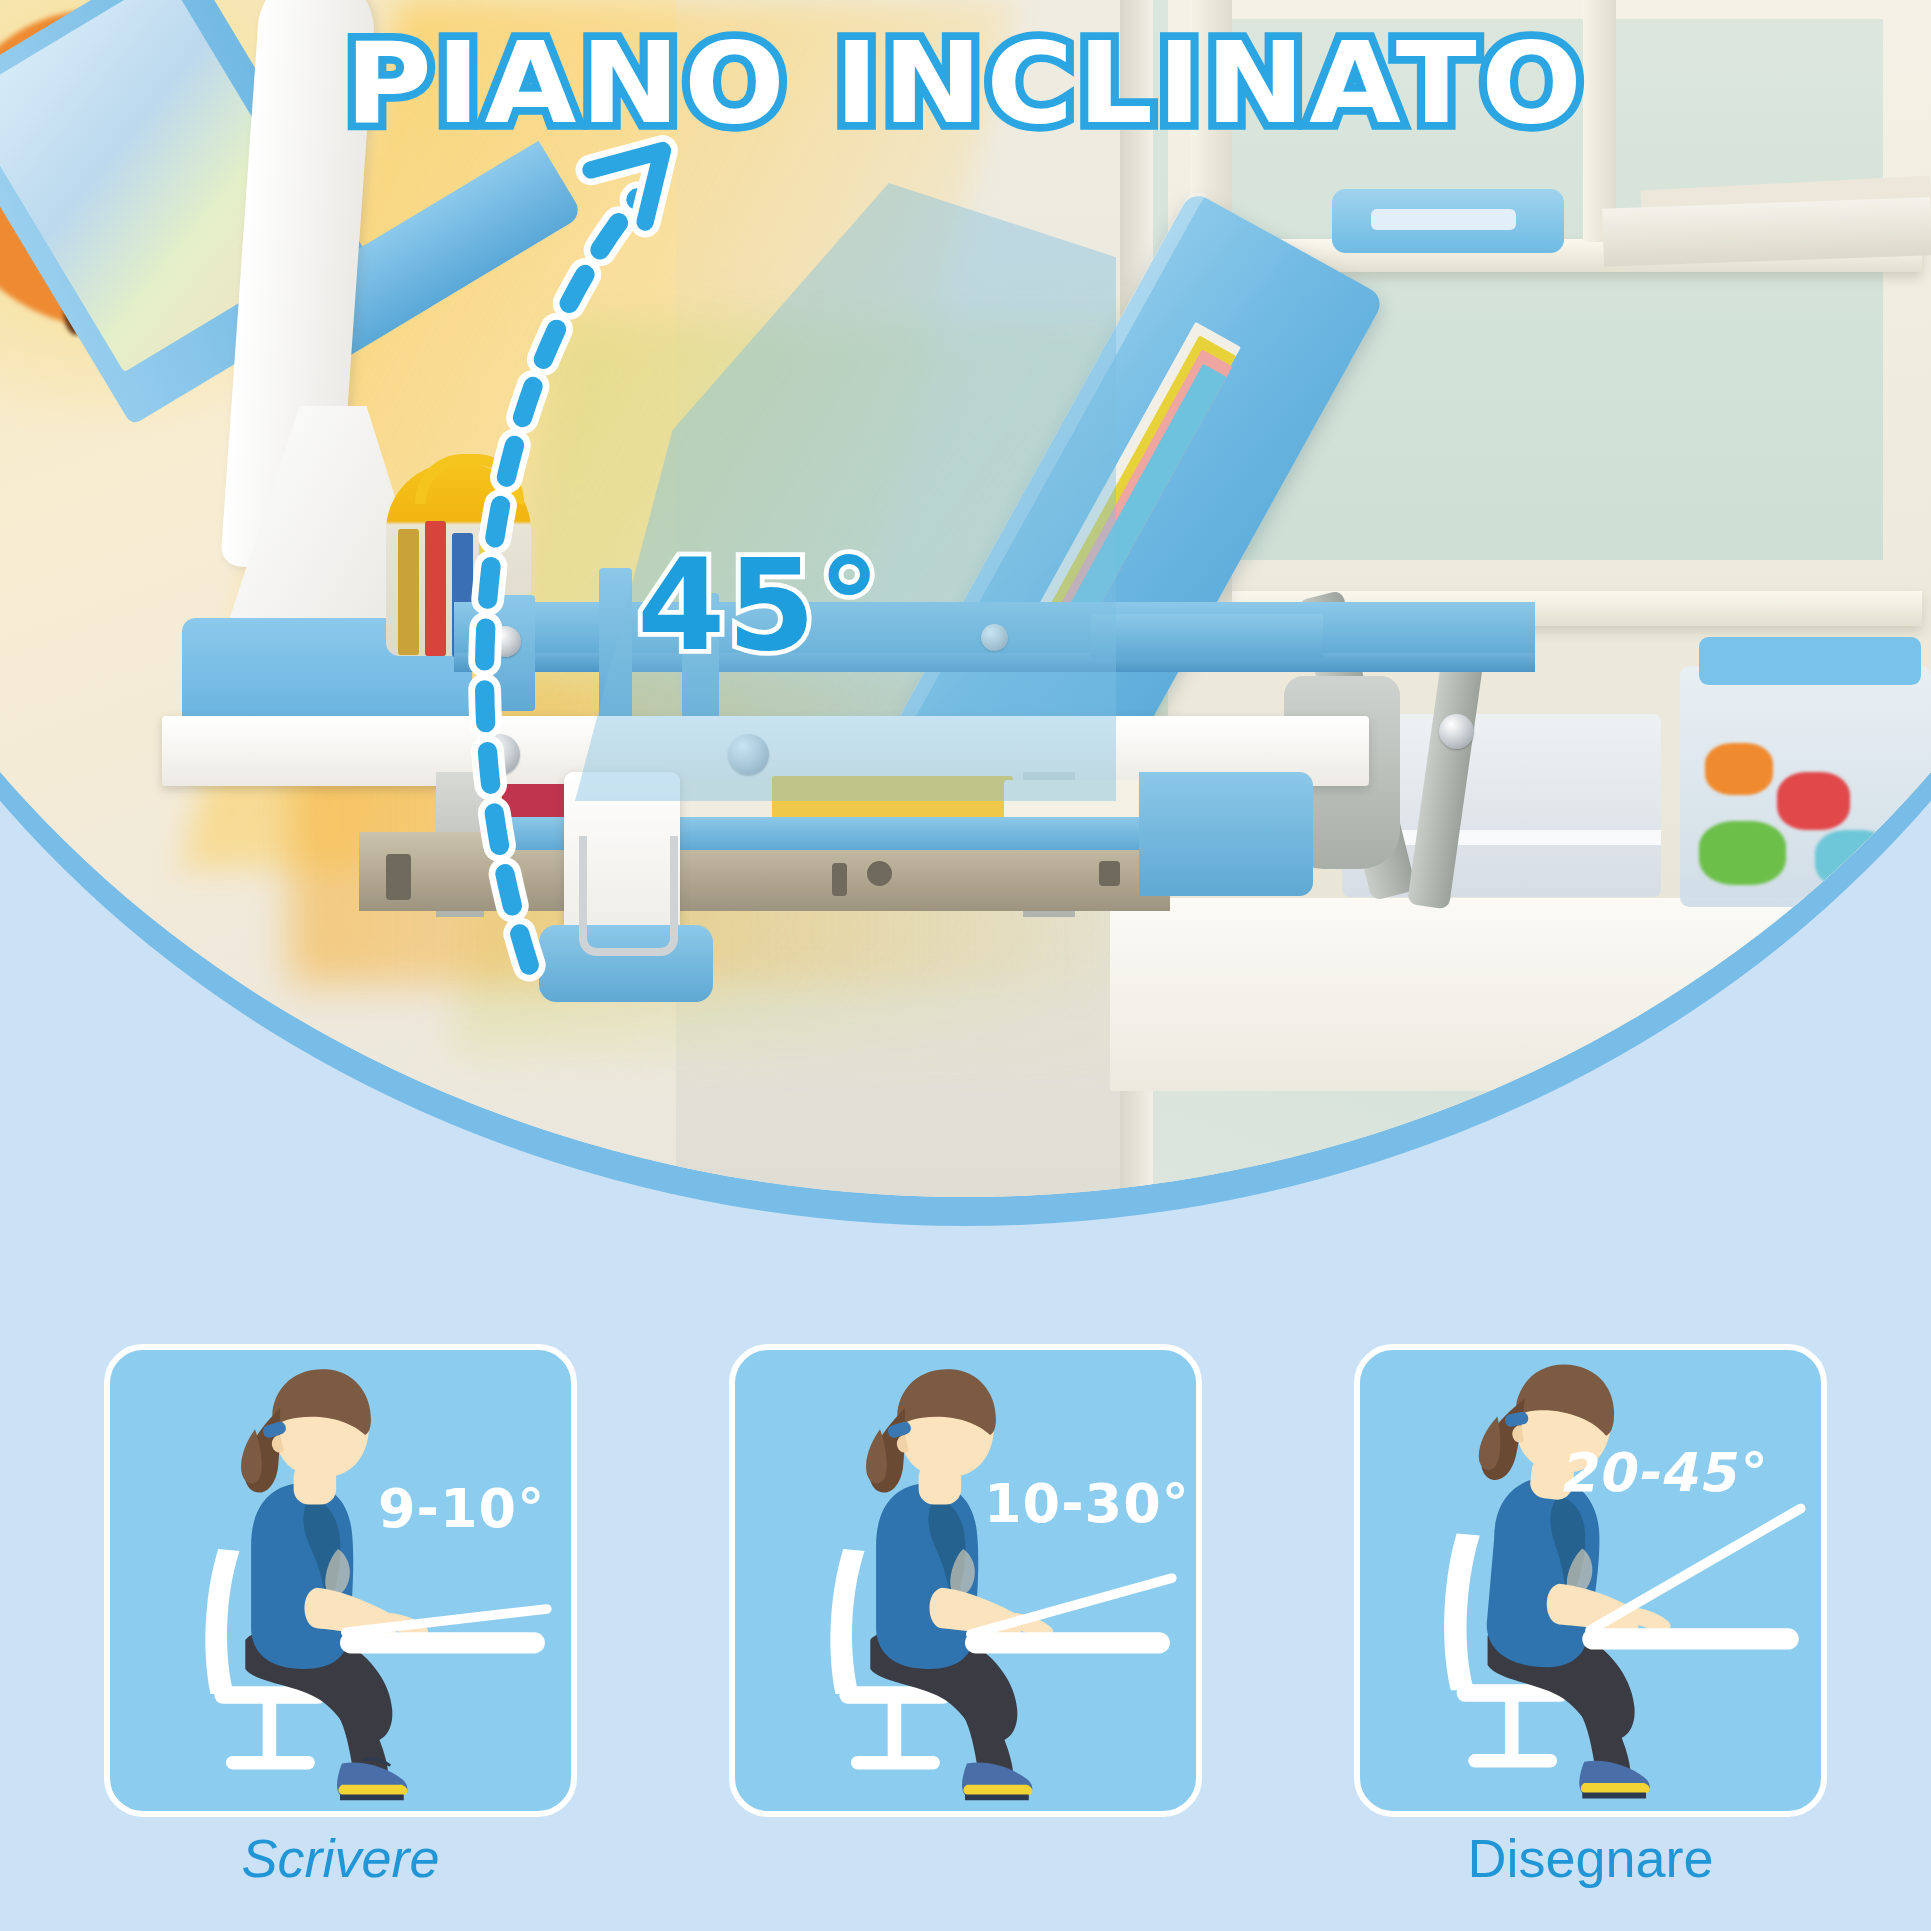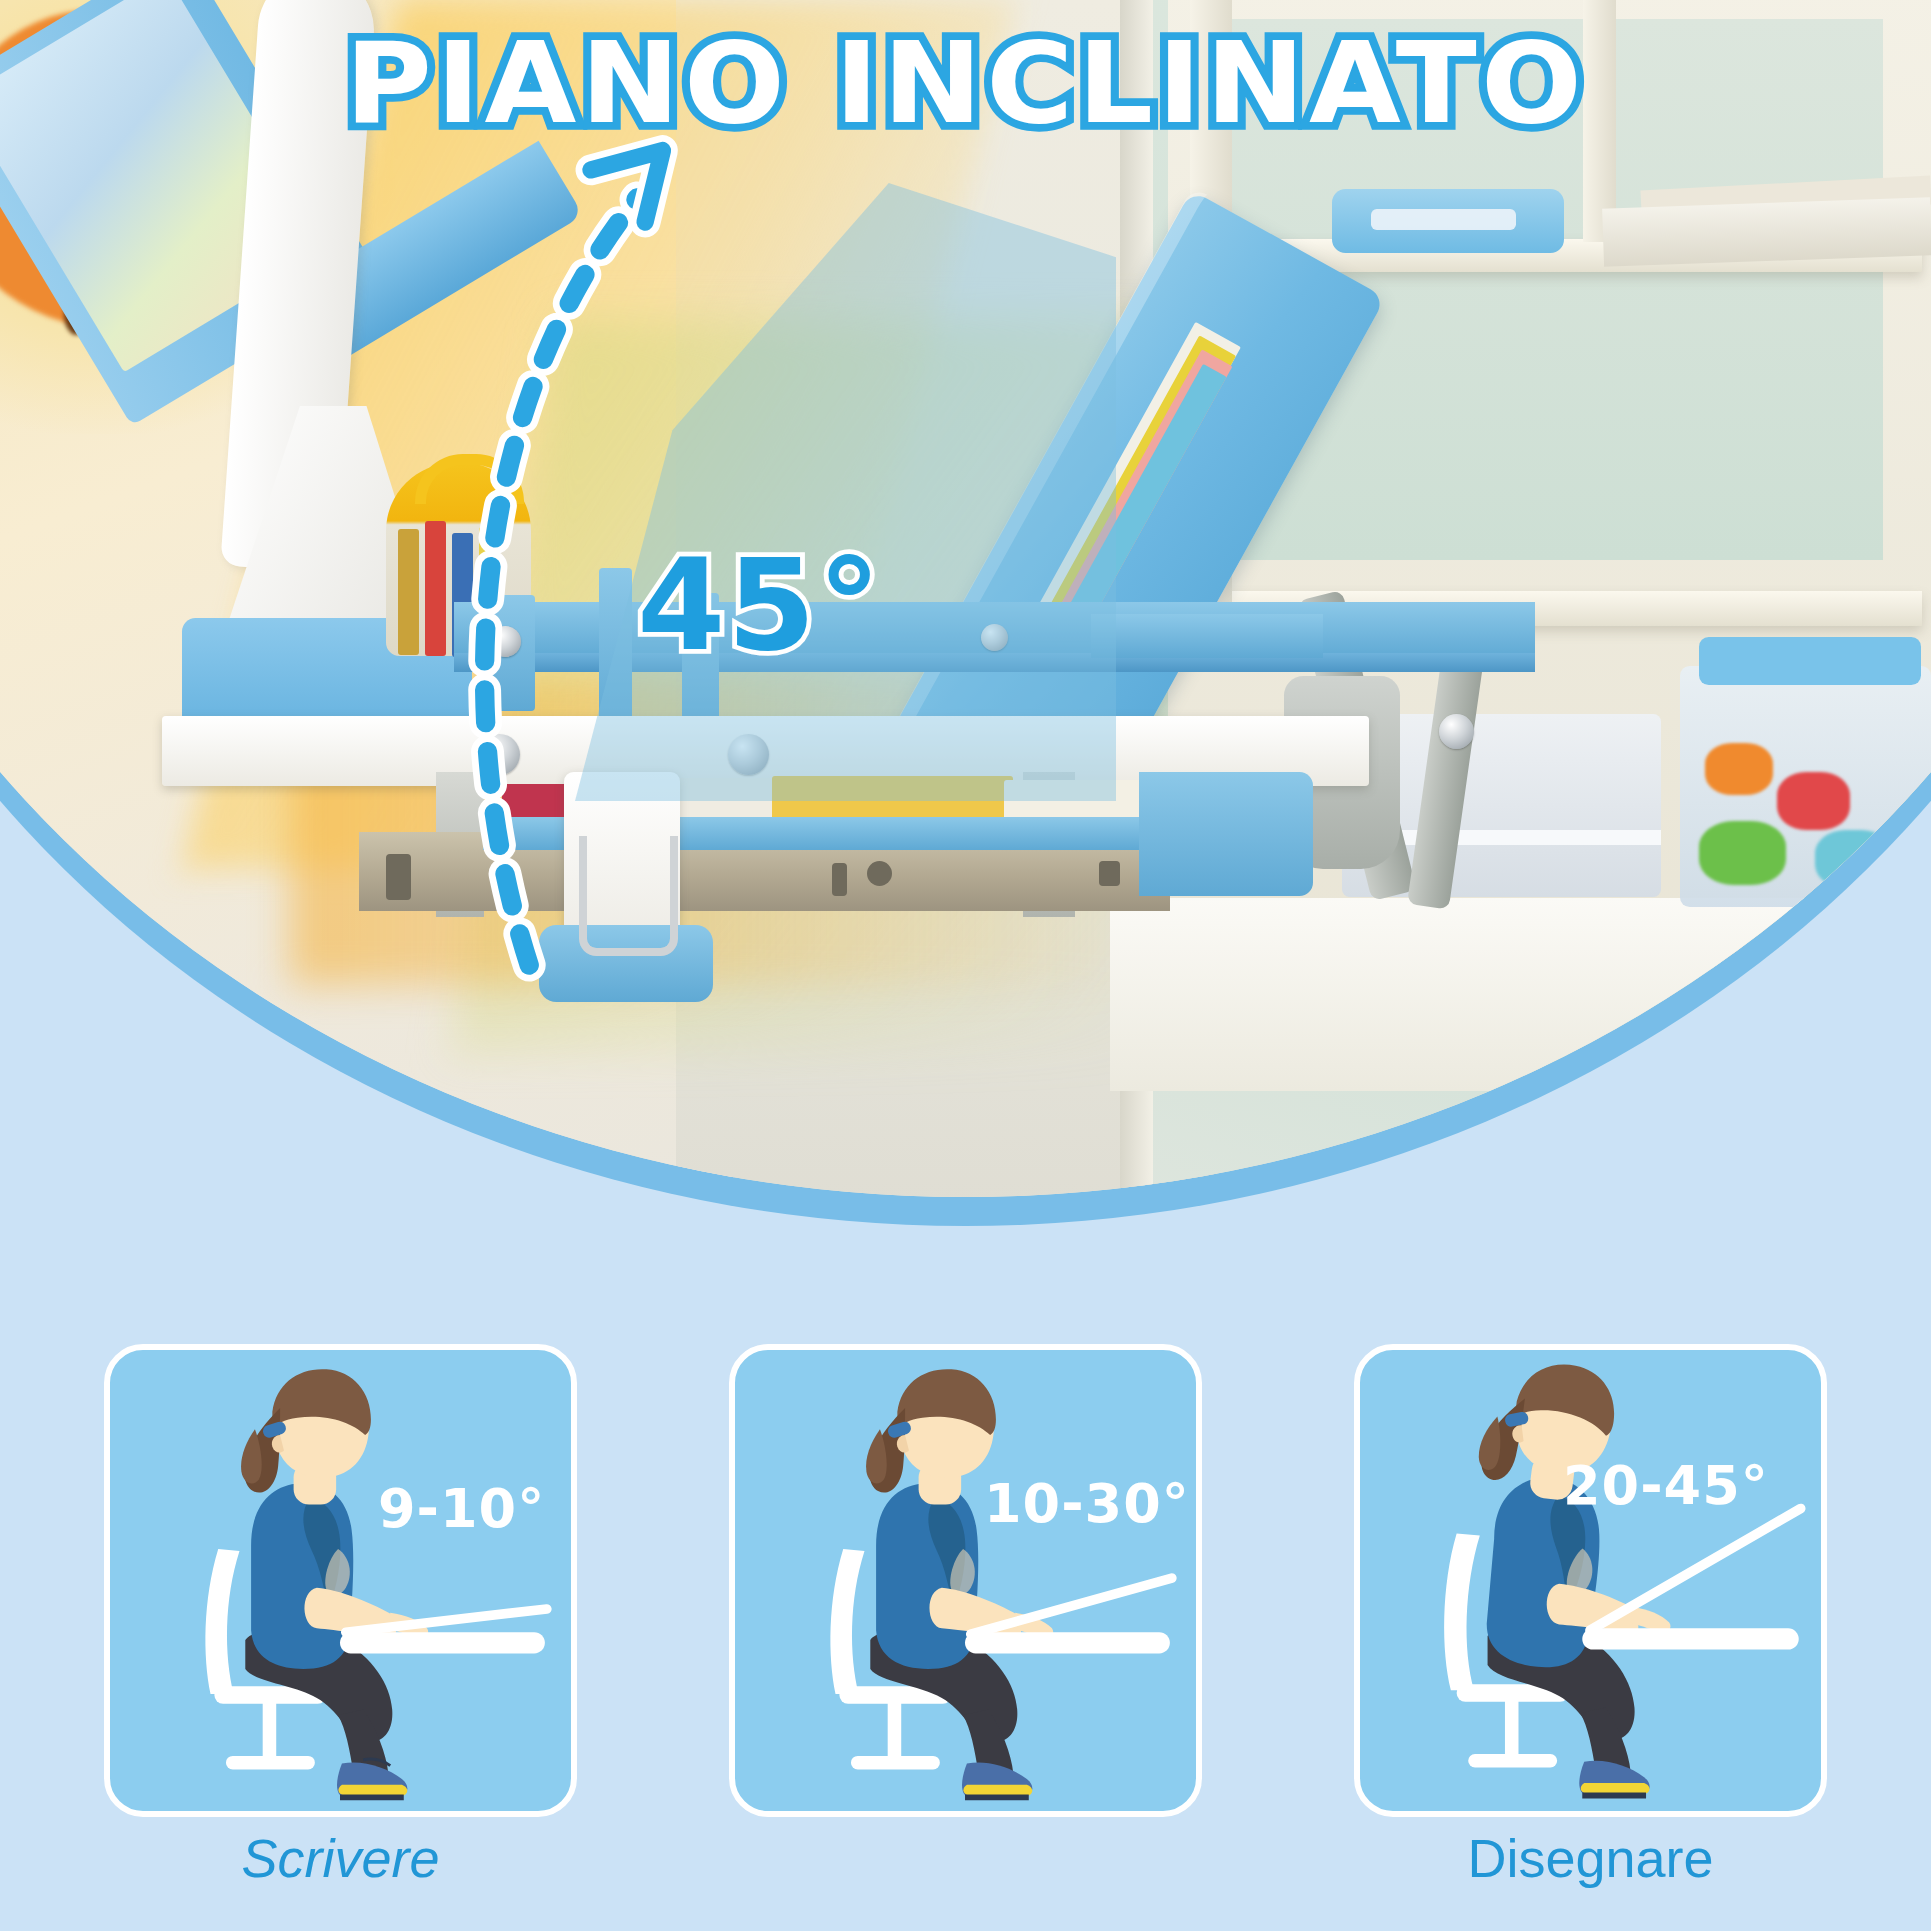--- a/index.html
+++ b/index.html
@@ -468,21 +468,21 @@
           <path d="M160,66 C160,34 186,16 212,18 C240,20 258,42 258,72 C258,98 246,118 224,124 C200,130 176,122 166,102 C160,90 160,78 160,66 Z" fill="#fbe3bd"></path>
           <path d="M158,58 C162,28 186,12 214,14 C242,16 260,38 260,66 C260,74 258,80 254,82 C240,68 212,60 184,64 C170,66 162,70 158,78 Z" fill="#7d5a42"></path>
           <path d="M166,54 C154,66 140,82 134,98 C126,118 128,134 138,140 C150,146 162,134 164,114 C166,94 166,70 166,54 Z" fill="#6b4a34"></path>
           <path d="M140,76 C130,90 124,106 126,120 C128,132 138,136 144,128 C150,118 146,92 140,76 Z" fill="#7d5a42"></path>
           <rect x="148" y="70" width="24" height="13" rx="6" fill="#3a78b4" transform="rotate(-18 160 76)"></rect>
           <path d="M166,82 C160,82 156,88 158,94 C160,100 166,102 170,98 Z" fill="#f2d3a8"></path>
         </g>
         <rect x="230" y="288" width="224" height="22" rx="11" fill="#ffffff"></rect>
         <path d="M238,290 L456,164" stroke="#ffffff" stroke-width="10" stroke-linecap="round" fill="none"></path>
       </svg>
-      <div class="angle-label" style="left:203px;top:104px;">20-45°</div>
+      <div class="angle-label" style="left:203px;top:91px;font-style:italic;">20-45°</div>
     </div>
 
     <div class="caption c1">Scrivere</div>
     <div class="caption c3">Disegnare</div>
   </div>
 
 </div>
 
 
 </body></html>

